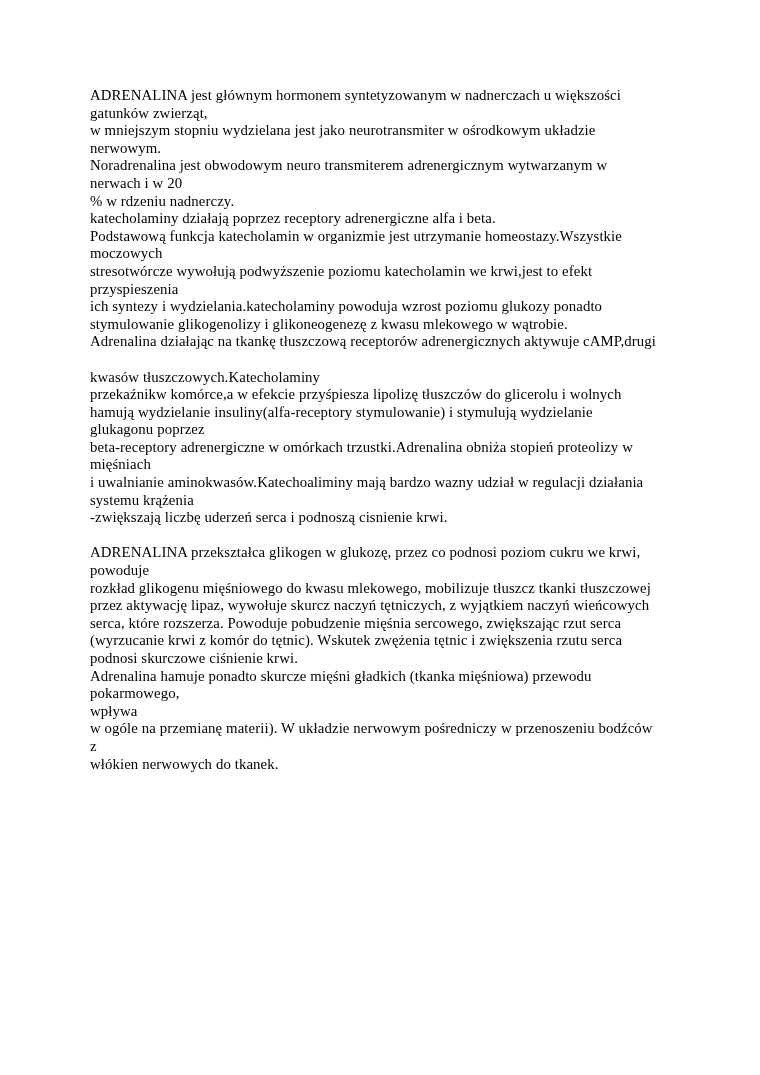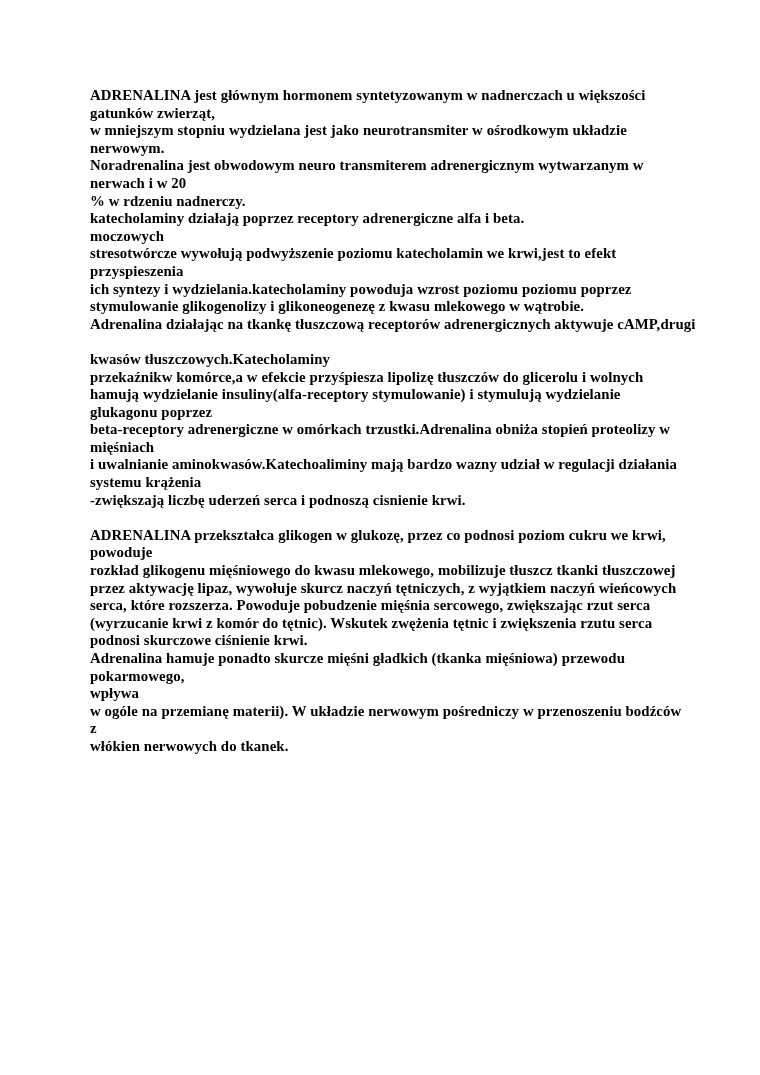--- a/index.html
+++ b/index.html
@@ -6,21 +6,20 @@
     margin: 0;
     padding: 0;
     background: #ffffff;
   }
   .page {
     position: relative;
     width: 760px;
     height: 942px;
     background: #ffffff;
     overflow: hidden;
-    font-weight: bold;
   }
   .text-block {
     position: absolute;
     left: 90px;
     top: 87px;
     width: 582px;
     font-family: "Liberation Serif", "DejaVu Serif", serif;
     font-size: 14.8px;
     line-height: 17.6px;
     color: #000000;
@@ -36,24 +35,25 @@
 <div class="page">
   <div class="text-block">
       <div class="text-line">ADRENALINA jest głównym hormonem syntetyzowanym w nadnerczach u większości</div>
       <div class="text-line">gatunków zwierząt,</div>
       <div class="text-line">w mniejszym stopniu wydzielana jest jako neurotransmiter w ośrodkowym układzie</div>
       <div class="text-line">nerwowym.</div>
       <div class="text-line">Noradrenalina jest obwodowym neuro transmiterem adrenergicznym wytwarzanym w</div>
       <div class="text-line">nerwach i w 20</div>
       <div class="text-line">% w rdzeniu nadnerczy.</div>
       <div class="text-line">katecholaminy działają poprzez receptory adrenergiczne alfa i beta.</div>
+      <div class="text-line">Podstawową funkcja katecholamin w organizmie jest utrzymanie homeostazy.Wszystkie</div>
       <div class="text-line">moczowych</div>
       <div class="text-line">stresotwórcze wywołują podwyższenie poziomu katecholamin we krwi,jest to efekt</div>
       <div class="text-line">przyspieszenia</div>
-      <div class="text-line">ich syntezy i wydzielania.katecholaminy powoduja wzrost poziomu poziomu poprzez</div>
+      <div class="text-line">ich syntezy i wydzielania.katecholaminy powoduja wzrost poziomu glukozy ponadto</div>
       <div class="text-line">stymulowanie glikogenolizy i glikoneogenezę z kwasu mlekowego w wątrobie.</div>
       <div class="text-line">Adrenalina działając na tkankę tłuszczową receptorów adrenergicznych aktywuje cAMP,drugi</div>
       <div class="text-line">&nbsp;</div>
       <div class="text-line">kwasów tłuszczowych.Katecholaminy</div>
       <div class="text-line">przekaźnikw komórce,a w efekcie przyśpiesza lipolizę tłuszczów do glicerolu i wolnych</div>
       <div class="text-line">hamują wydzielanie insuliny(alfa-receptory stymulowanie) i stymulują wydzielanie</div>
       <div class="text-line">glukagonu poprzez</div>
       <div class="text-line">beta-receptory adrenergiczne w omórkach trzustki.Adrenalina obniża stopień proteolizy w</div>
       <div class="text-line">mięśniach</div>
       <div class="text-line">i uwalnianie aminokwasów.Katechoaliminy mają bardzo wazny udział w regulacji działania</div>

